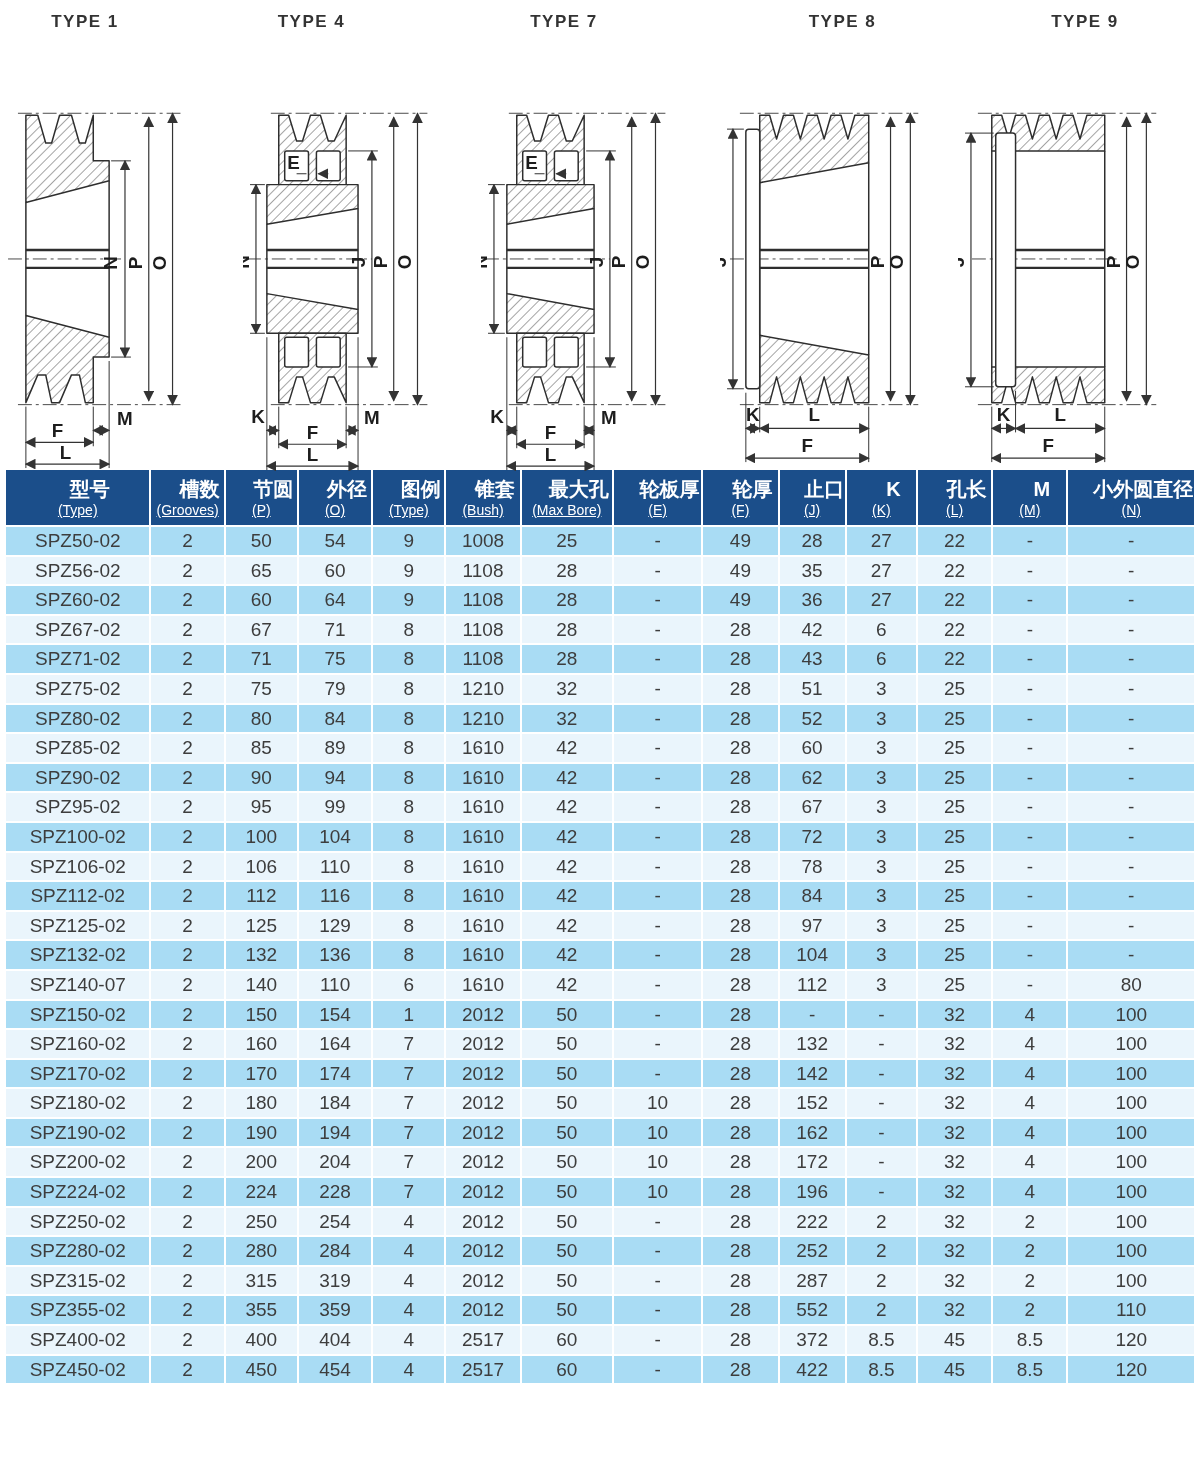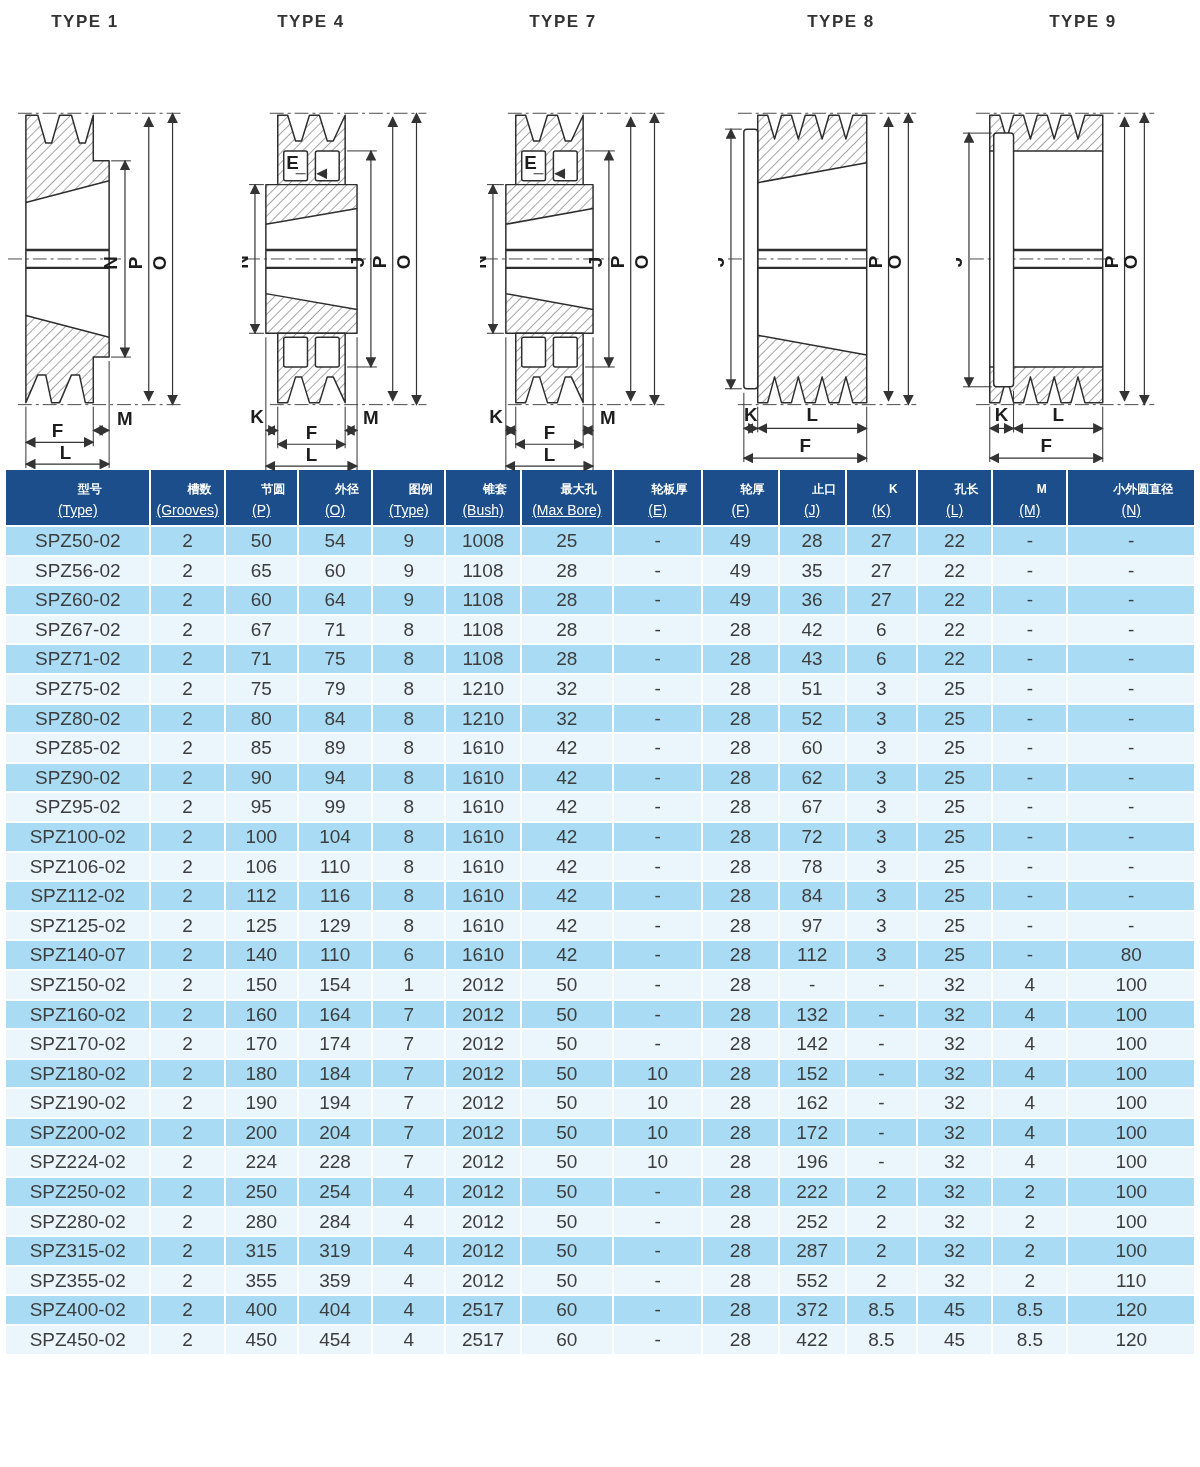--- a/index.html
+++ b/index.html
@@ -3,21 +3,21 @@
 <meta charset="utf-8">
 <style>
   html,body{margin:0;padding:0;}
   body{
     width:1200px;height:1467px;background:#ffffff;
     font-family:"Liberation Sans",sans-serif;
     -webkit-font-smoothing:antialiased;
   }
   
   .diagrams{
-    display:flex;
+    display:flex;justify-content:space-between;
     padding:10px 4px 0 4px;height:468px;box-sizing:border-box;
   }
   .diagram{width:238px;position:relative;}
   .diagram-title{
     text-align:center;font-weight:bold;font-size:17px;color:#333;
     letter-spacing:1.5px;height:24px;line-height:24px;
   }
   svg.draw{display:block;}
   .part{fill:url(#hatch);stroke:#2e2e2e;stroke-width:1.5;stroke-linejoin:round;}
   .white{fill:#ffffff;stroke:#2e2e2e;stroke-width:1.5;}
@@ -29,21 +29,21 @@
   .ext{stroke:#333;stroke-width:1;fill:none;}
   .lbl{font:700 19px "Liberation Sans",sans-serif;fill:#1d1d1d;}
   
   .spec-table{
     width:1192px;margin:0 4px;border-collapse:collapse;table-layout:fixed;
   }
   .spec-table th{
     background:var(--header_bg,#1b4e8a);color:#fff;border:2px solid var(--grid,#fff);
     padding:7px 0 6px 0;vertical-align:middle;
   }
-  .spec-table th .zh{font-size:12px;font-weight:bold;line-height:25px;margin-left:24px;}
+  .spec-table th .zh{font-size:20px;font-weight:bold;line-height:25px;margin-left:24px;}
   .spec-table th .en{font-size:14px;font-weight:normal;line-height:17px;text-decoration:underline;}
   .spec-table td{
     border:2px solid var(--grid,#fff);text-align:center;
     font-size:19px;color:var(--text,#3d3d3d);height:27.6px;line-height:27.6px;
     padding:0;overflow:hidden;white-space:nowrap;
   }
   .spec-table tbody tr:nth-child(odd) td{background:var(--row_odd,#a9dcf4);}
   .spec-table tbody tr:nth-child(even) td{background:var(--row_even,#eaf5fc);}
 </style>
 </head>
@@ -524,20 +524,36 @@
         <td>42</td>
         <td>-</td>
         <td>28</td>
         <td>97</td>
         <td>3</td>
         <td>25</td>
         <td>-</td>
         <td>-</td>
       </tr>
       <tr>
+        <td>SPZ132-02</td>
+        <td>2</td>
+        <td>132</td>
+        <td>136</td>
+        <td>8</td>
+        <td>1610</td>
+        <td>42</td>
+        <td>-</td>
+        <td>28</td>
+        <td>104</td>
+        <td>3</td>
+        <td>25</td>
+        <td>-</td>
+        <td>-</td>
+      </tr>
+      <tr>
         <td>SPZ140-07</td>
         <td>2</td>
         <td>140</td>
         <td>110</td>
         <td>6</td>
         <td>1610</td>
         <td>42</td>
         <td>-</td>
         <td>28</td>
         <td>112</td>

